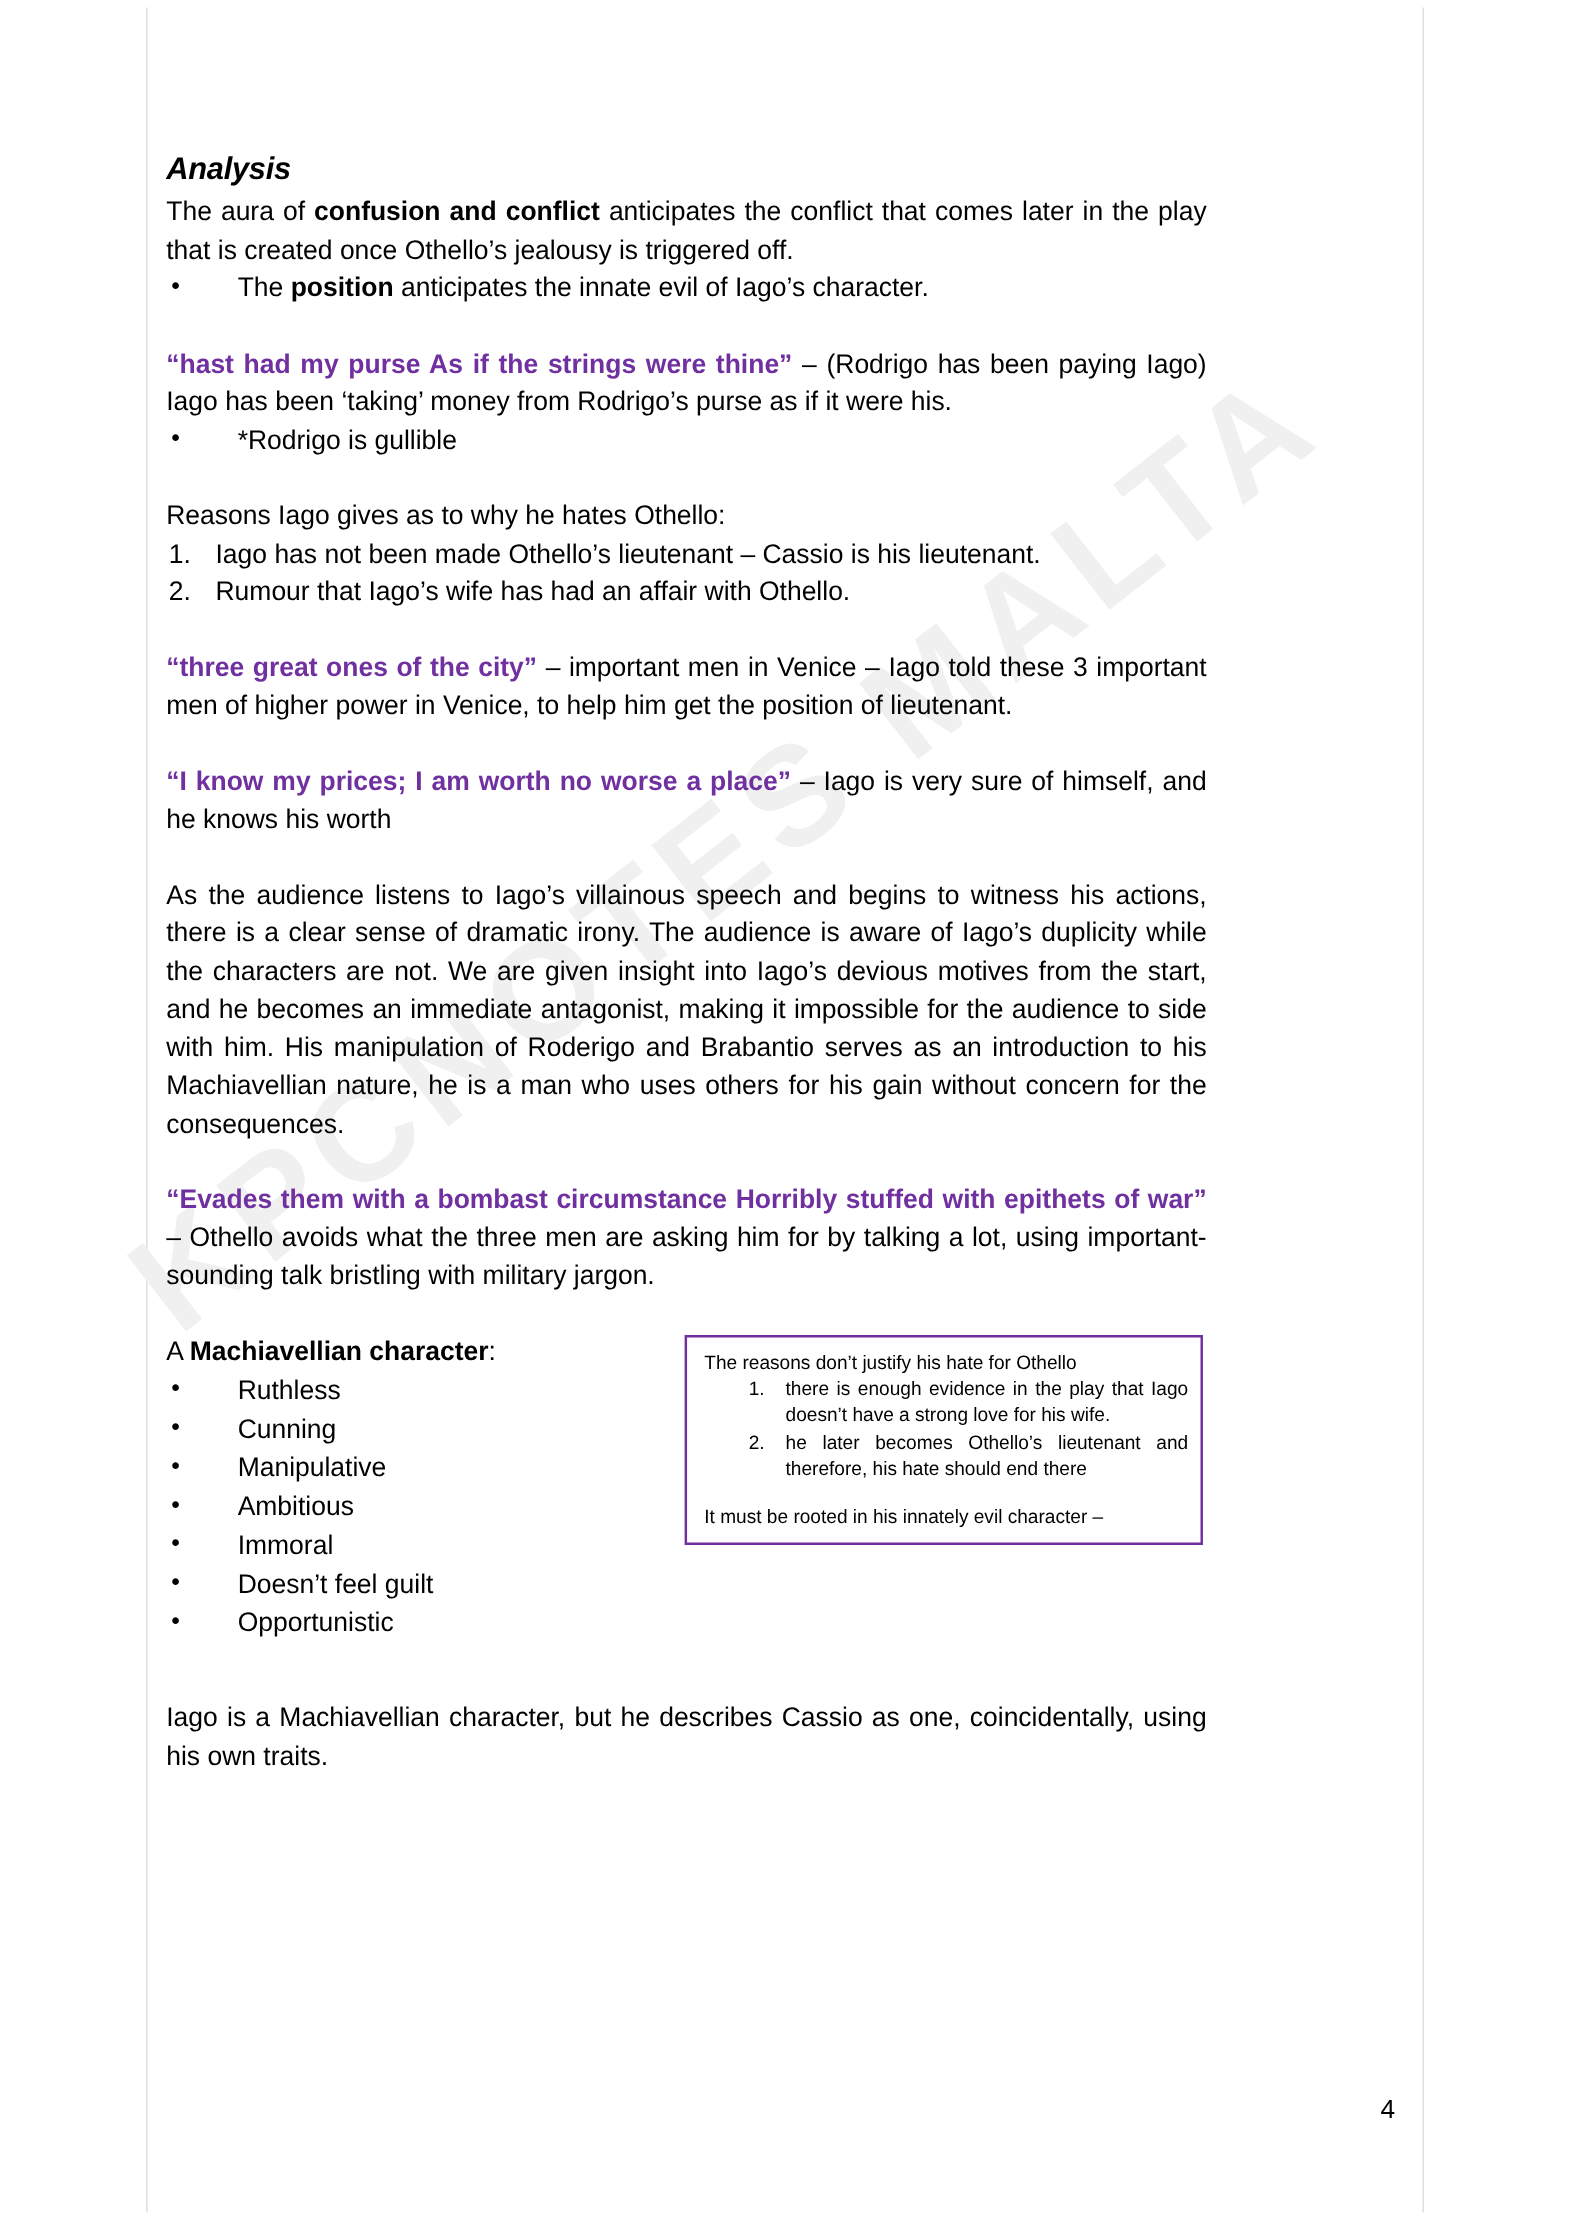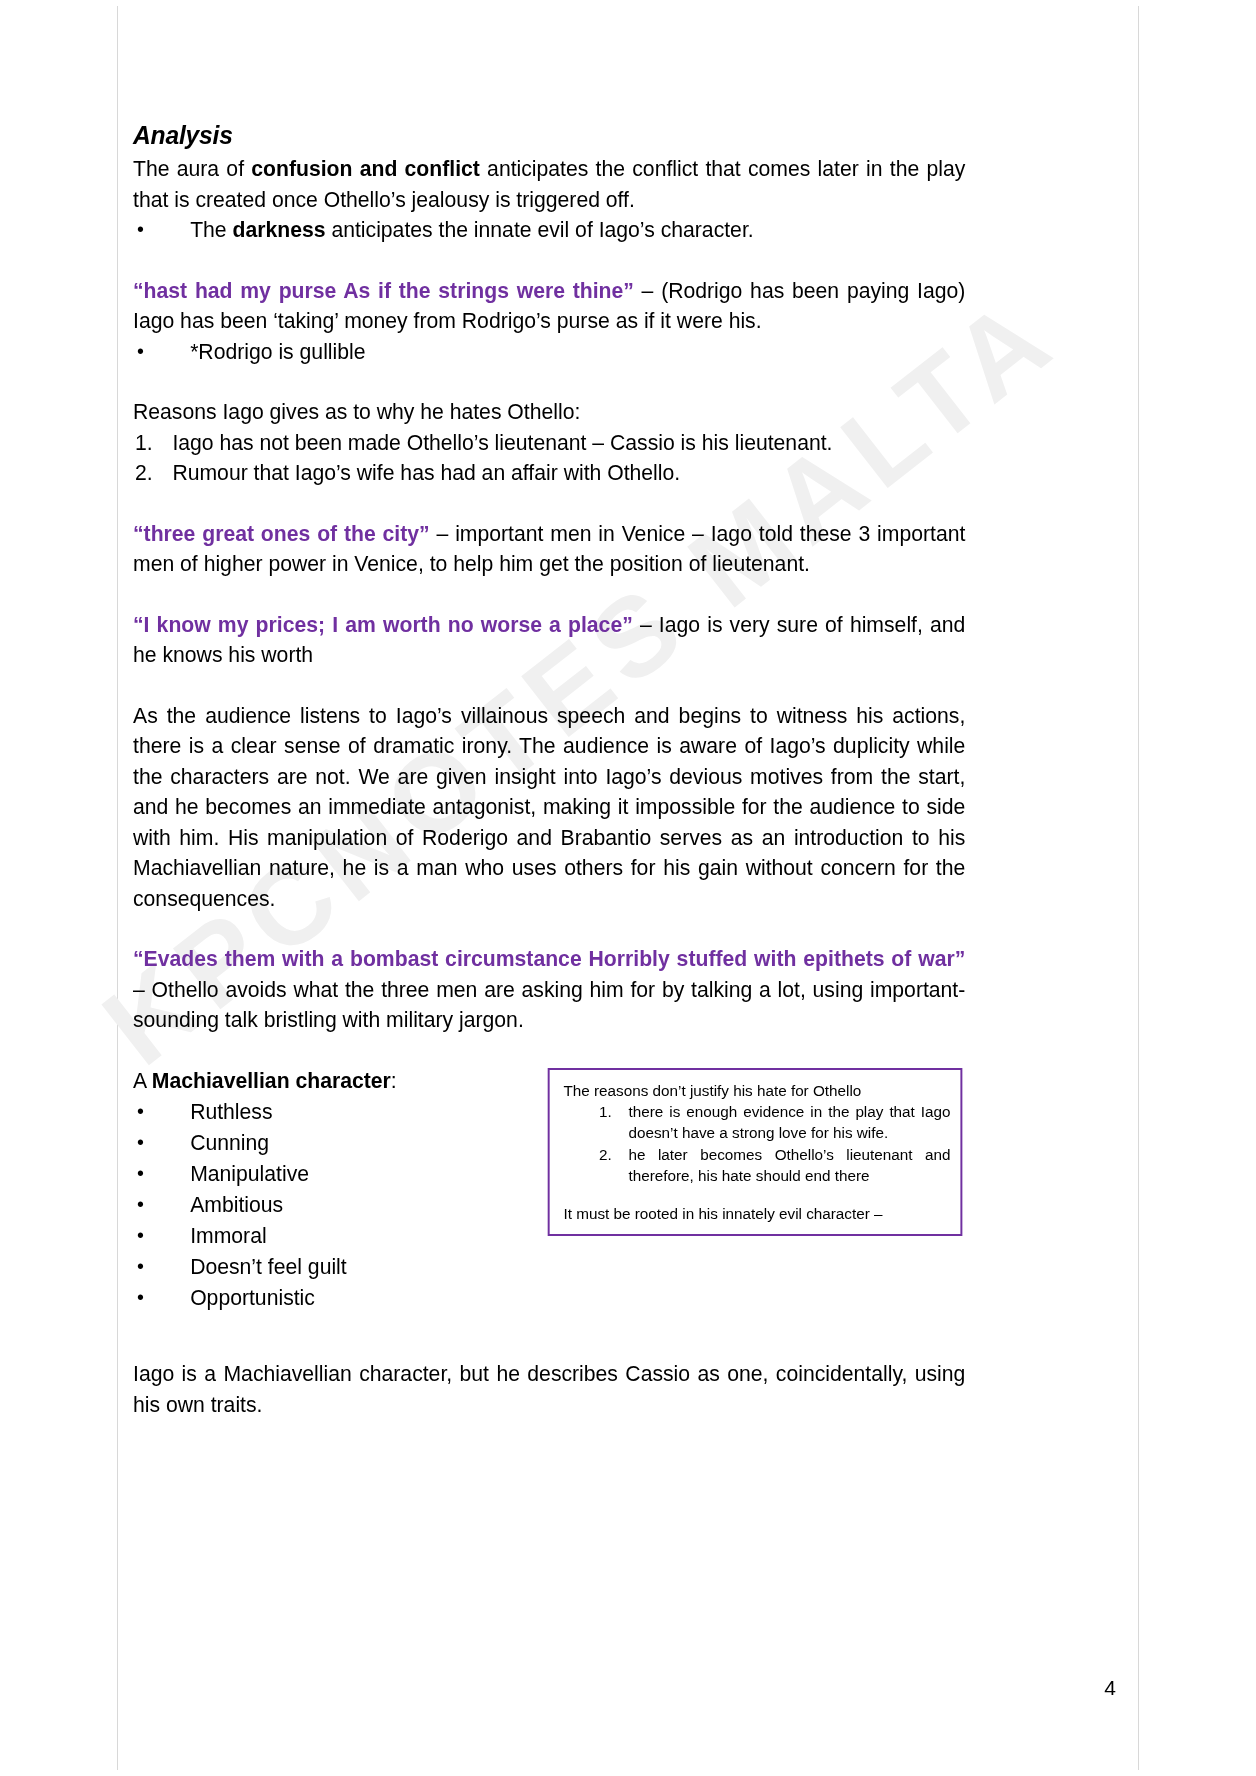--- a/index.html
+++ b/index.html
@@ -206,21 +206,21 @@
 
   <div class="watermark">KPCNOTES MALTA</div>
 
   <div class="content body-text">
 
     <h1 class="analysis">Analysis</h1>
 
     <p class="para"><span>The aura of </span><span class="bold">confusion and conflict</span><span> anticipates the conflict that comes later in the play that is created once Othello’s jealousy is triggered off.</span></p>
 
     <ul class="bullets">
-      <li><span>The </span><span class="bold">darkness</span><span> anticipates the innate evil of Iago’s character.</span></li>
+      <li><span>The </span><span class="bold">position</span><span> anticipates the innate evil of Iago’s character.</span></li>
     </ul>
 
     <div class="spacer"></div>
 
     <p class="para"><span class="quote">“hast had my purse As if the strings were thine”</span><span> – (Rodrigo has been paying Iago) Iago has been ‘taking’ money from Rodrigo’s purse as if it were his.</span></p>
 
     <ul class="bullets">
       <li>*Rodrigo is gullible</li>
     </ul>
 

